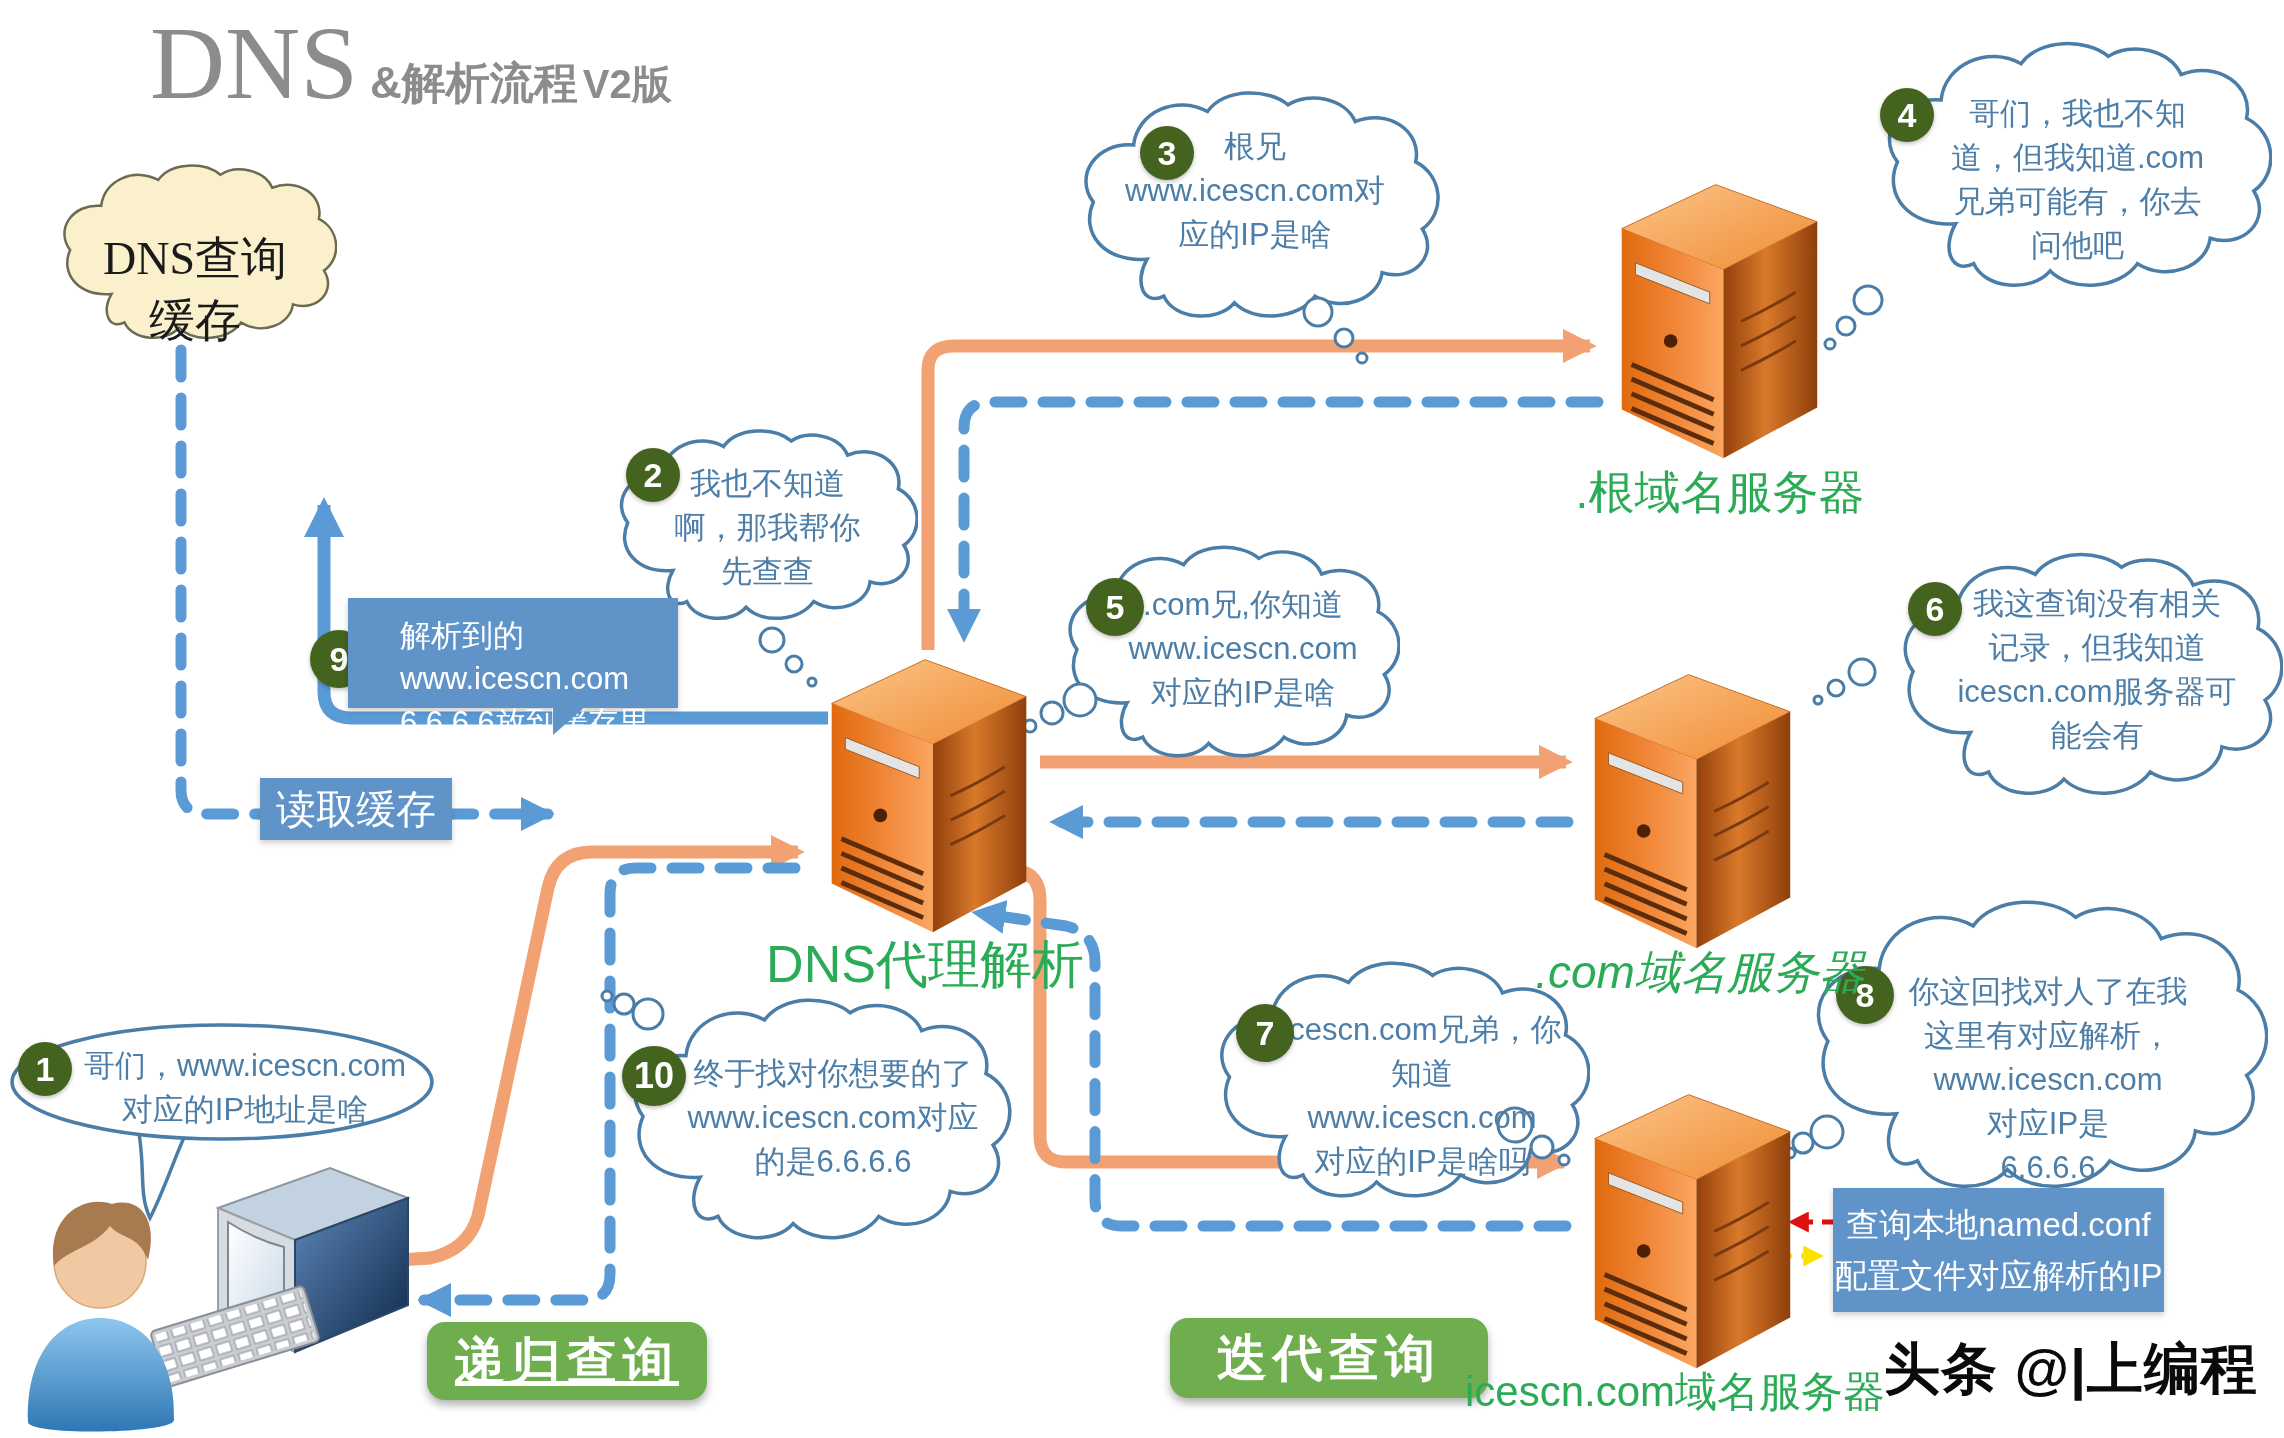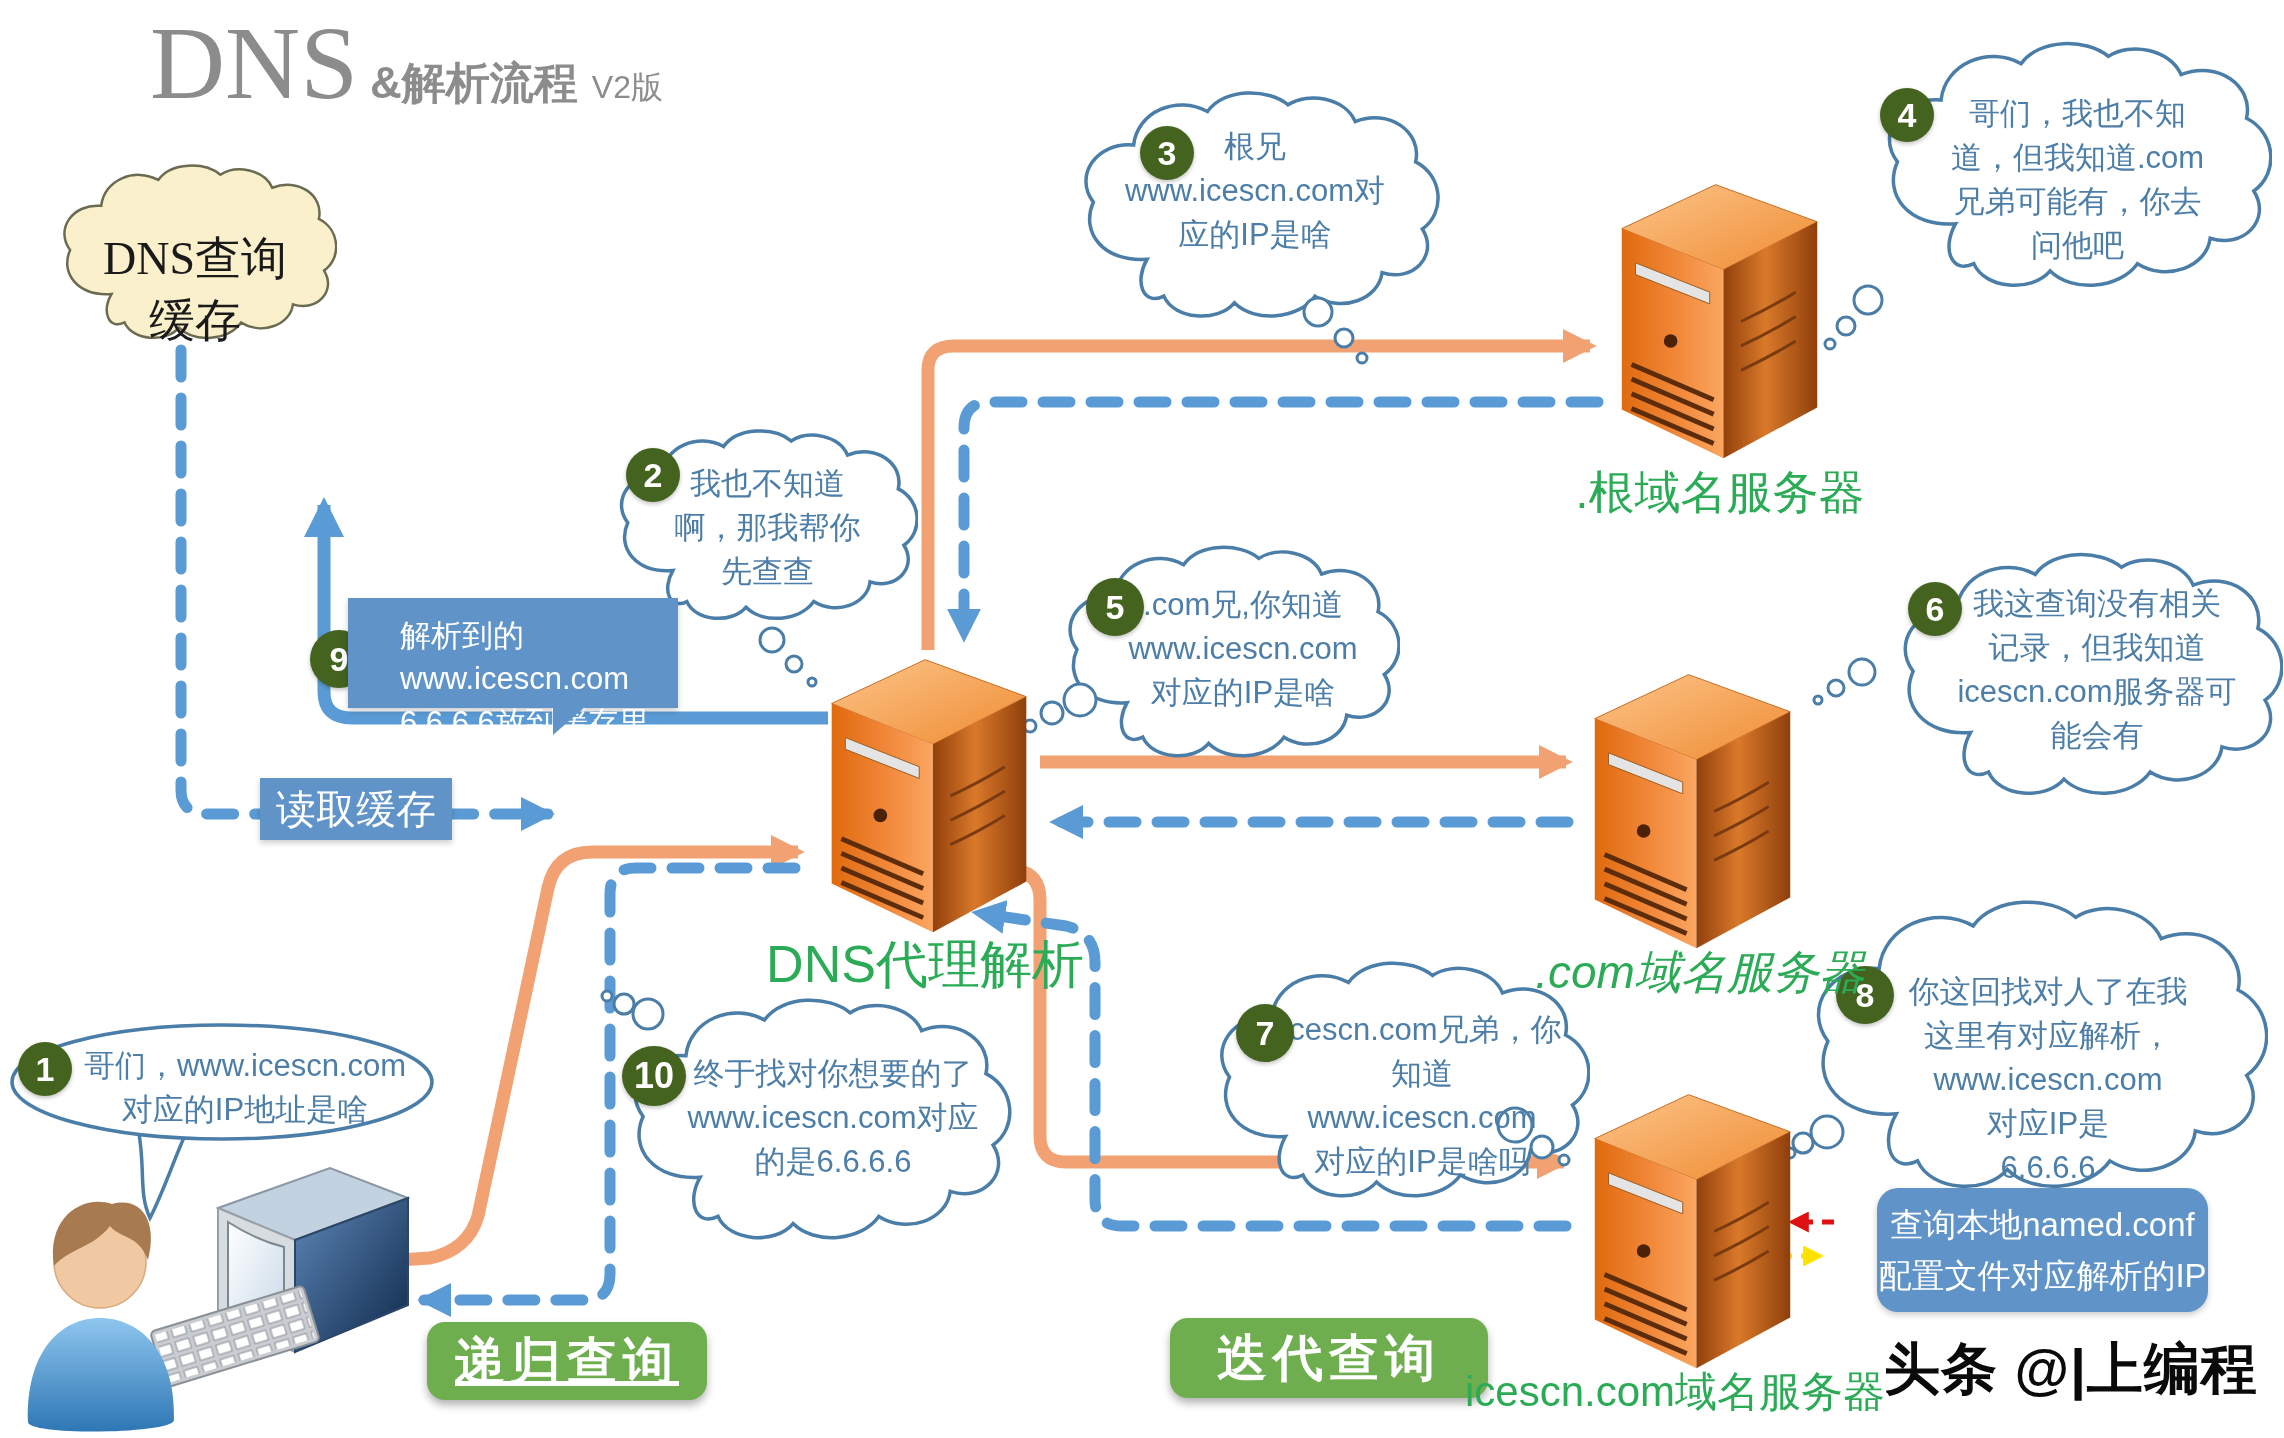--- a/index.html
+++ b/index.html
@@ -2,21 +2,21 @@
 <html><head>
 <meta charset="utf-8">
 <style>
   html,body{margin:0;padding:0;background:#fff;}
   .stage{position:relative;width:2284px;height:1438px;background:#ffffff;overflow:hidden;
          font-family:"Liberation Sans",sans-serif;}
   .stage svg.art{position:absolute;left:0;top:0;}
   .title-row{position:absolute;left:150px;top:8px;display:flex;align-items:baseline;color:#8c8c8c;}
   .title-main{font-family:"Liberation Serif","DejaVu Serif",serif;font-size:104px;line-height:1.05;}
   .title-sub{font-size:44px;font-weight:600;margin-left:12px;}
-  .title-ver{font-size:32px;margin-left:14px;font-weight:400;}
+  .title-ver{font-size:40px;margin-left:5px;font-weight:700;}
   .cloud-text{position:absolute;font-family:"Liberation Serif","DejaVu Serif",serif;
               font-size:46px;color:#1a1a1a;text-align:center;}
   .bubble-text{position:absolute;white-space:pre-line;text-align:center;color:#4d7ea8;
                font-size:31px;line-height:1.42;font-weight:500;}
   .badge{position:absolute;background:#44631f;color:#fff;border-radius:50%;
          display:flex;align-items:center;justify-content:center;font-weight:700;
          font-size:34px;width:54px;height:54px;box-shadow:0 2px 4px rgba(0,0,0,.25);}
   .green-label{position:absolute;color:#2cab57;font-size:46px;font-weight:500;text-align:center;}
   .blue-box{position:absolute;background:#6094c8;color:#fff;text-align:center;white-space:pre-line;
             box-shadow:0 3px 6px rgba(0,0,0,.2);}
@@ -245,21 +245,21 @@
 <div class="badge" style="left:1086px;top:578px;width:58px;height:58px;">5</div>
 <div class="badge" style="left:1908px;top:582px;">6</div>
 <div class="badge" style="left:1236px;top:1004px;width:58px;height:58px;">7</div>
 <div class="badge" style="left:1836px;top:966px;width:58px;height:58px;">8</div>
 <div class="badge" style="left:310px;top:630px;width:58px;height:58px;">9</div>
 <div class="badge" style="left:622px;top:1046px;width:64px;height:60px;font-size:36px;">10</div>
 
 <div class="blue-box callout9" style="left:348px;top:598px;width:330px;height:110px;box-sizing:border-box;">解析到的www.icescn.com
 6.6.6.6放到缓存里</div>
 <div class="blue-box readcache" style="left:260px;top:778px;width:192px;height:62px;">读取缓存</div>
-<div class="blue-box namedconf" style="left:1877px;top:1188px;width:331px;height:124px;border-radius:21px;">查询本地named.conf
+<div class="blue-box namedconf" style="left:1833px;top:1188px;width:331px;height:124px;">查询本地named.conf
 配置文件对应解析的IP</div>
 
 <div class="pill" style="left:427px;top:1322px;width:280px;height:78px;text-decoration:underline;">递归查询</div>
 <div class="pill" style="left:1170px;top:1318px;width:318px;height:80px;">迭代查询</div>
 
 <div class="green-label" style="left:1520px;top:462px;width:400px;">.根域名服务器</div>
 <div class="green-label" style="left:1500px;top:942px;width:400px;font-style:italic;">.com域名服务器</div>
 <div class="green-label" style="left:1450px;top:1364px;width:450px;font-size:42px;">icescn.com域名服务器</div>
 <div class="green-label" style="left:725px;top:930px;width:400px;font-size:52px;">DNS代理解析</div>
 

